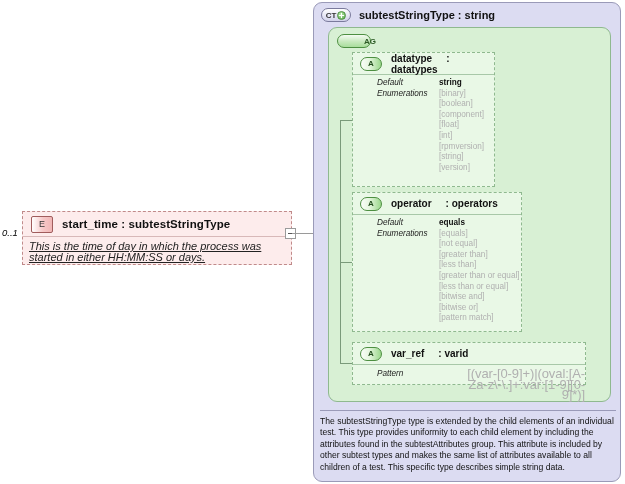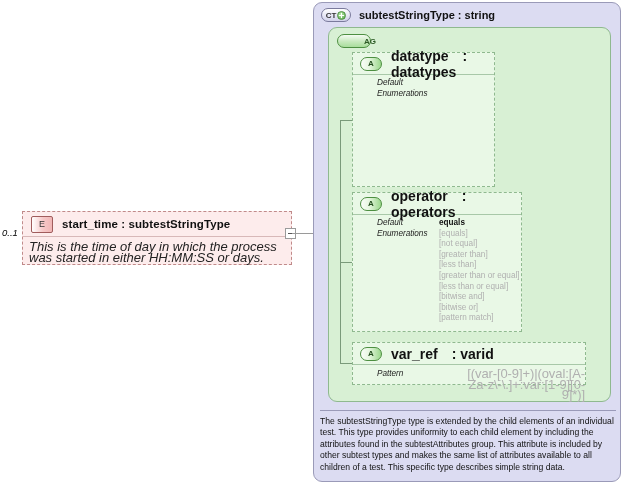--- a/index.html
+++ b/index.html
@@ -41,22 +41,23 @@
     font-family: "Liberation Sans", sans-serif;
     flex: 0 0 auto;
   }
   #element-title {
     margin-left: 9px;
     font-size: 11.5px; font-weight: bold; color: #111;
     letter-spacing: 0.1px;
   }
   #element-desc {
     padding: 4px 6px 0 6px;
-    font-size: 13px; font-style: italic; color: #222;
+    font-size: 11px; font-style: italic; color: #222;
     line-height: 11px;
+    text-decoration: underline;
   }
   #occurs-label {
     left: 2px; top: 227px;
     font-size: 9.5px; font-style: italic; color: #000;
   }
 
   
   #conn-line {
     left: 301px; top: 233px; width: 13px; height: 1px;
     background: #9a9a9a;
@@ -175,21 +176,21 @@
     width: 22px; height: 14px;
     border: 1px solid #4d8f41;
     border-radius: 7px;
     background: linear-gradient(to right, #fbfefa 0%, #e6f6e0 40%, #9bd88c 100%);
     display: flex; align-items: center; justify-content: center;
     font-size: 8px; color: #25501f; font-weight: bold;
     box-sizing: border-box; flex: 0 0 auto;
   }
   .attr-title {
     margin-left: 9px;
-    font-size: 14px; font-weight: bold; color: #111;
+    font-size: 10px; font-weight: bold; color: #111;
   }
   .attr-title .sep { display: inline-block; width: 14px; }
   .attr-body {
     padding: 3px 0 3px 24px;
     display: flex;
   }
   .facet-labels {
     width: 62px; flex: 0 0 auto;
     font-size: 8.2px; font-style: italic; color: #222;
     line-height: 10.6px;
@@ -262,20 +263,31 @@
   <div class="attr-header">
     <span class="icon-a">A</span>
     <span class="attr-title">
       <span>datatype</span><span class="sep"></span><span>: datatypes</span>
     </span>
   </div>
   <div class="attr-body">
     <div class="facet-labels">
       <div>Default</div>
       <div>Enumerations</div>
+    </div>
+    <div class="facet-values">
+      <div class="default-val">string</div>
+      <div>[binary]</div>
+      <div>[boolean]</div>
+      <div>[component]</div>
+      <div>[float]</div>
+      <div>[int]</div>
+      <div>[rpmversion]</div>
+      <div>[string]</div>
+      <div>[version]</div>
     </div>
   </div>
 </div>
 
 <div class="abs attr-box" id="attr-operator">
   <div class="attr-header">
     <span class="icon-a">A</span>
     <span class="attr-title">
       <span>operator</span><span class="sep"></span><span>: operators</span>
     </span>

